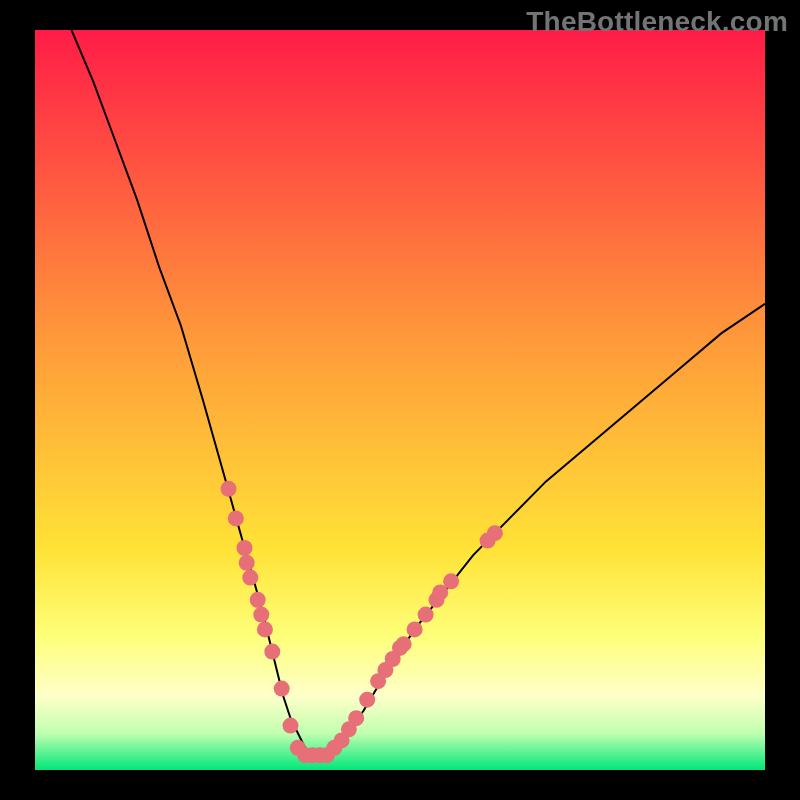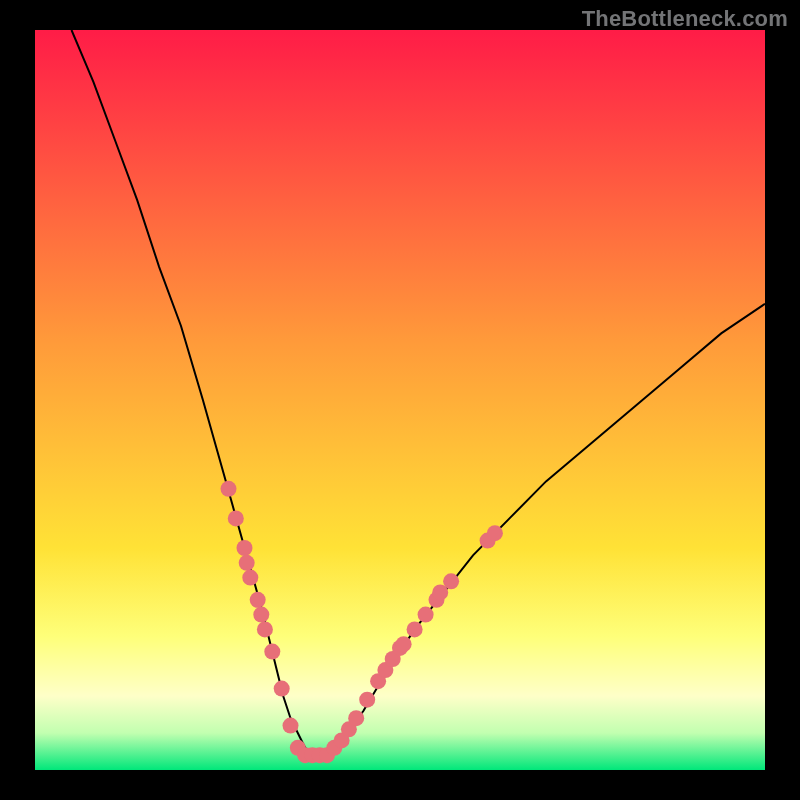--- a/index.html
+++ b/index.html
@@ -23,21 +23,21 @@
     left: 0;
     top: 0;
     width: 730px;
     height: 740px;
   }
   .watermark {
     position: absolute;
     top: 6px;
     right: 12px;
     font-family: Arial, Helvetica, sans-serif;
-    font-size: 22px;
+    font-size: 28px;
     font-weight: 600;
     color: #737476;
     letter-spacing: 0.2px;
   }
 </style>
 </head>
 <body>
 
 <div class="frame">
   <svg class="plot-area" viewBox="0 0 730 740" preserveAspectRatio="none">

